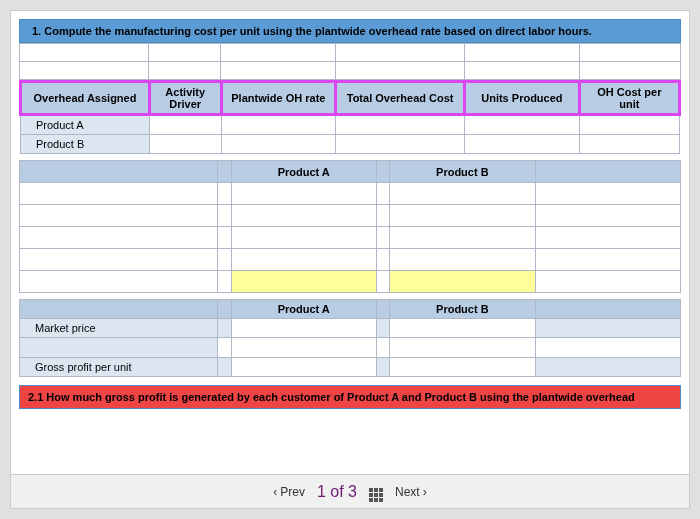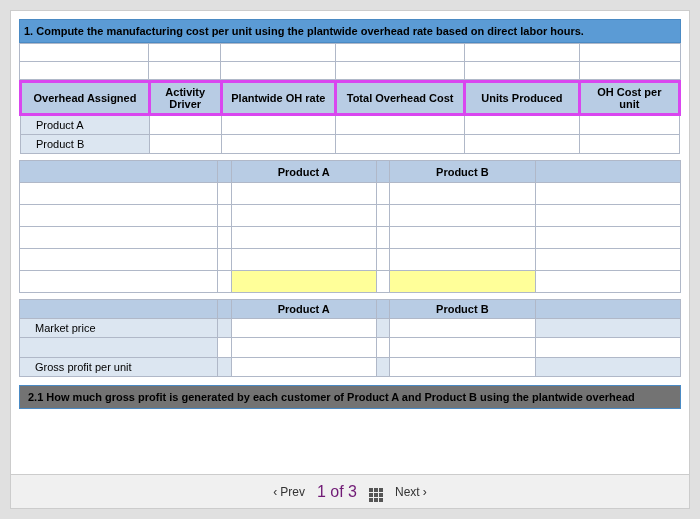--- a/index.html
+++ b/index.html
@@ -23,21 +23,21 @@
     .content-area {
       flex: 1;
       padding: 8px;
     }
 
     
     .section-header {
       background: #5b9bd5;
       color: #000;
       font-weight: bold;
-      padding: 5px 4px;
+      padding: 5px 12px;
       font-size: 11px;
       border: 1px solid #4a8ac4;
     }
 
     
     table {
       width: 100%;
       border-collapse: collapse;
       font-size: 11px;
     }
@@ -328,21 +328,21 @@
           <td class="row-label-cell">Gross profit per unit</td>
           <td></td>
           <td class="input-cell"></td>
           <td></td>
           <td class="input-cell"></td>
           <td></td>
         </tr>
       </tbody>
     </table>
 
-    <div style="background:#737373; padding:5px 8px; font-size:11px; font-weight:bold; border:1px solid #4a8ac4; margin-top:8px; overflow:hidden; white-space:nowrap; text-overflow:ellipsis;">2.1  How much gross profit is generated by each customer of Product A and Product B using the plantwide overhead</div>
+    <div style="background:#ef4444; padding:5px 8px; font-size:11px; font-weight:bold; border:1px solid #4a8ac4; margin-top:8px; overflow:hidden; white-space:nowrap; text-overflow:ellipsis;">2.1  How much gross profit is generated by each customer of Product A and Product B using the plantwide overhead</div>
 
   </div>
 
   <div class="bottom-nav">
     <button class="nav-btn">
       <span>‹</span>
       <span>Prev</span>
     </button>
     <span class="page-info">1 of 3</span>
     <span>

